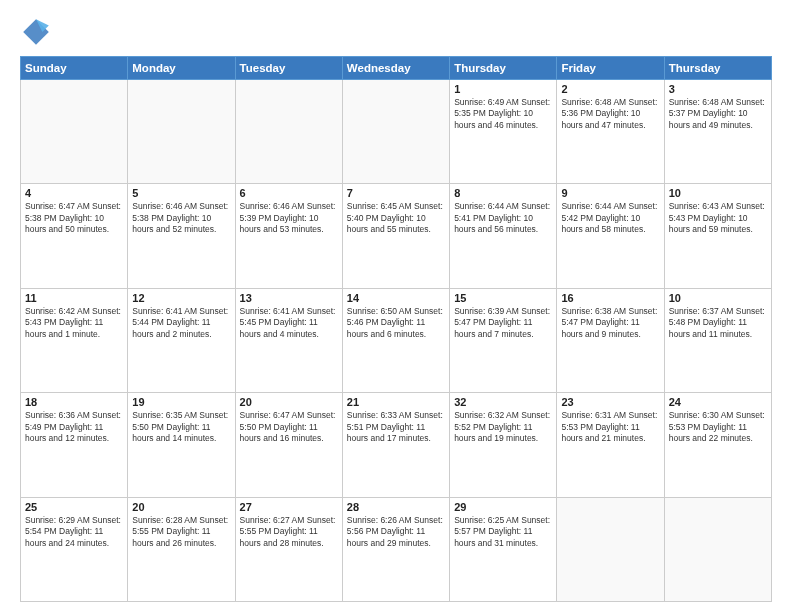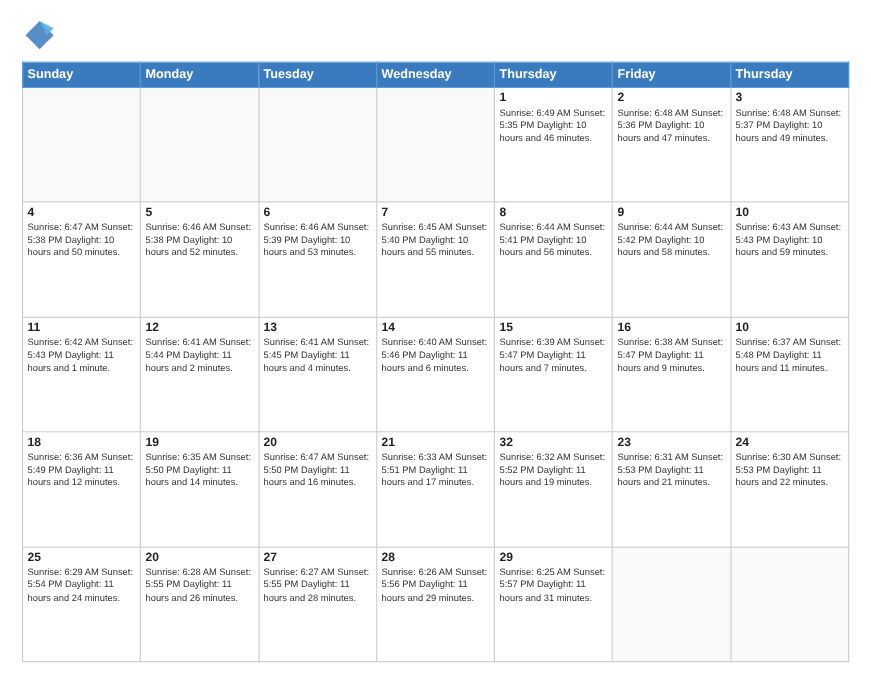--- a/index.html
+++ b/index.html
@@ -226,21 +226,21 @@
           </td>
           <td>
             <span class="day-num">13</span>
             <div class="day-info">Sunrise: 6:41 AM
 Sunset: 5:45 PM
 Daylight: 11 hours
 and 4 minutes.</div>
           </td>
           <td>
             <span class="day-num">14</span>
-            <div class="day-info">Sunrise: 6:40 AM
+            <div class="day-info">Sunrise: 6:50 AM
 Sunset: 5:46 PM
 Daylight: 11 hours
 and 6 minutes.</div>
           </td>
           <td>
             <span class="day-num">15</span>
             <div class="day-info">Sunrise: 6:39 AM
 Sunset: 5:47 PM
 Daylight: 11 hours
 and 7 minutes.</div>

